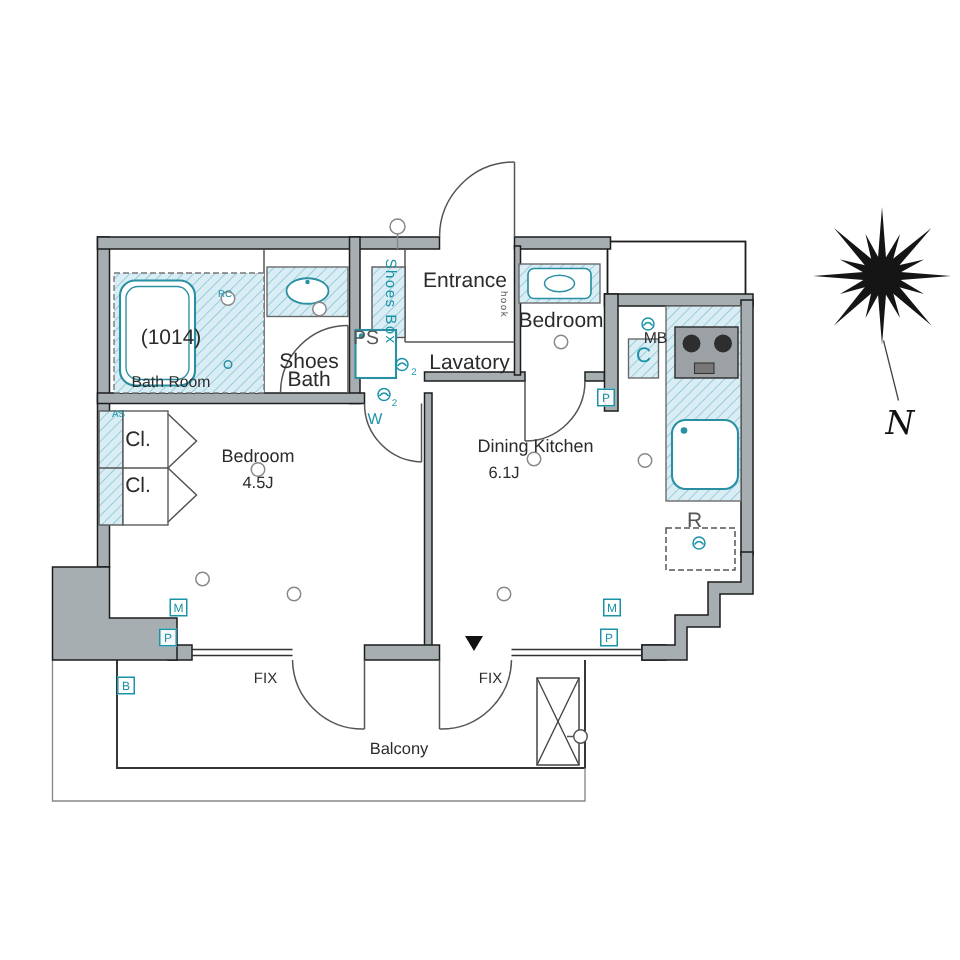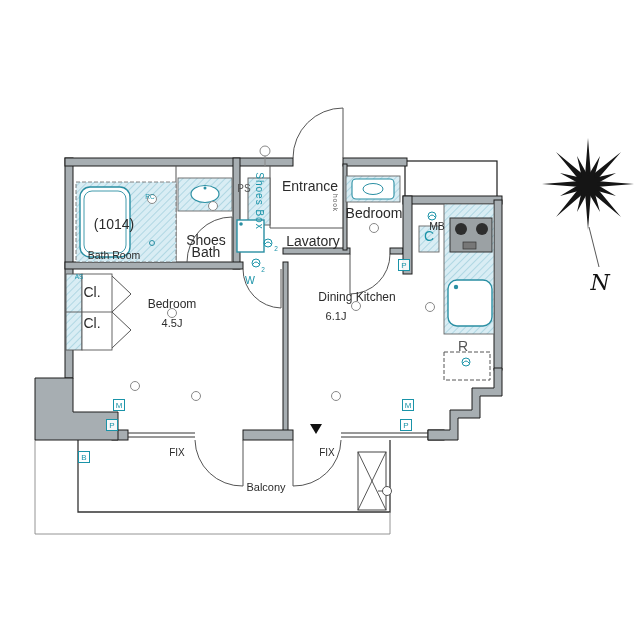--- a/index.html
+++ b/index.html
@@ -3,21 +3,21 @@
 <meta charset="utf-8">
 <style>
   html,body{margin:0;padding:0;background:#fff;}
   .stage{position:relative;width:640px;height:640px;background:#ffffff;overflow:hidden;
          font-family:"Liberation Sans",sans-serif;}
   .stage svg{position:absolute;left:0;top:0;}
   .lbl{position:absolute;transform:translate(-50%,-50%);white-space:nowrap;color:#2b2b2b;line-height:1;}
   .teal{color:#1a93a8;}
   .gray{color:#555;}
   .vert{writing-mode:vertical-rl;letter-spacing:1px;}
-  .fs6{font-size:6.5px;} .fs7{font-size:10px;} .fs8{font-size:10px;}
+  .fs6{font-size:6.5px;} .fs7{font-size:13px;margin-top:36px;} .fs8{font-size:10px;}
   .fs9{font-size:14px;} .fs10{font-size:10.5px;margin-top:44px;} .fs11{font-size:11px;} .fs12{font-size:12px;}
   .badge{position:absolute;transform:translate(-50%,-50%);width:12px;height:12px;
          border:1px solid #1a93a8;color:#1a93a8;font-size:8px;line-height:11px;text-align:center;
          background:rgba(255,255,255,.9);box-sizing:border-box;}
   .north{font-family:"DejaVu Serif",serif;font-style:italic;font-size:22px;color:#111;}
 </style>
 </head>
 <body>
 
 <div class="stage">
@@ -213,21 +213,21 @@
 <div class="lbl fs12" style="left:172px;top:304px">Bedroom</div>
 <div class="lbl fs11" style="left:172px;top:323px">4.5J</div>
 
 <div class="lbl fs12" style="left:357px;top:297px">Dining Kitchen</div>
 <div class="lbl fs11" style="left:336px;top:316px">6.1J</div>
 
 <div class="lbl fs9" style="left:92px;top:292px">Cl.</div>
 <div class="lbl fs9" style="left:92px;top:323px">Cl.</div>
 
 <div class="lbl fs10" style="left:437px;top:182px">MB</div>
-<div class="lbl fs11" style="left:266px;top:487px">Balcony</div>
+<div class="lbl fs11" style="left:266px;top:500px">Balcony</div>
 
 <div class="lbl fs8" style="left:177px;top:453px">FIX</div>
 <div class="lbl fs8" style="left:327px;top:453px">FIX</div>
 
 <div class="lbl fs9 teal" style="left:429px;top:236px">C</div>
 <div class="lbl fs9 gray" style="left:463px;top:346px">R</div>
 
 <div class="lbl fs6 teal" style="left:79px;top:277px">AS</div>
 <div class="lbl fs6 teal" style="left:150px;top:197px">RC</div>
 

